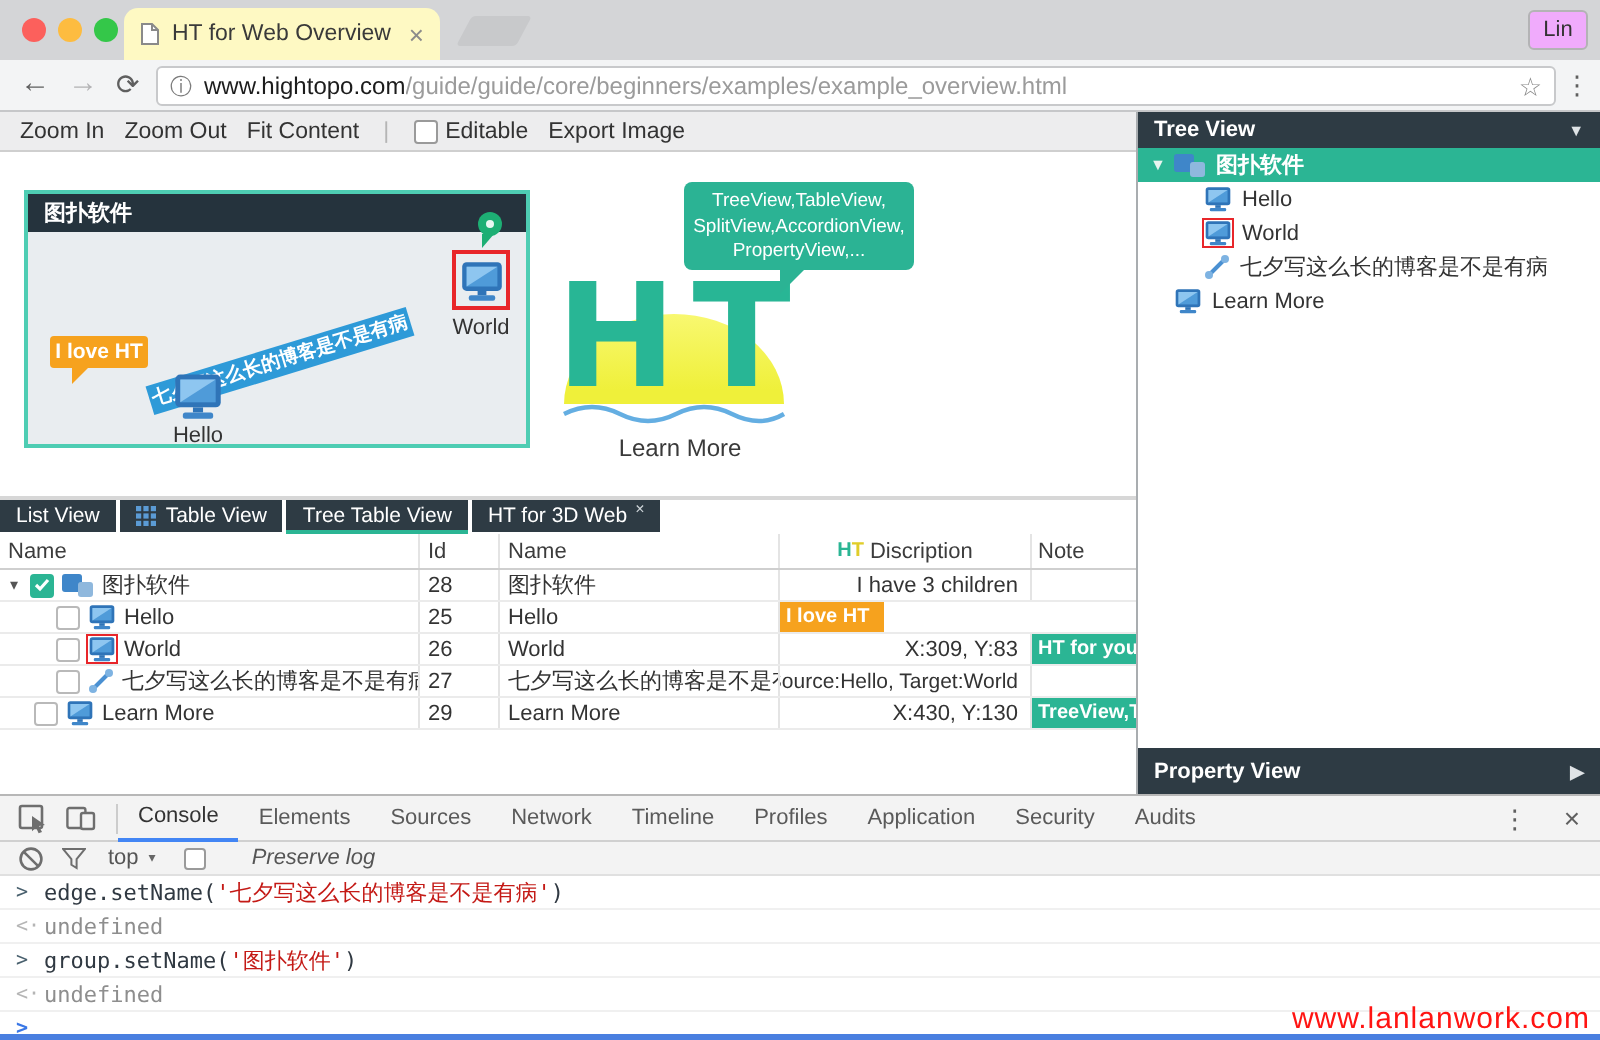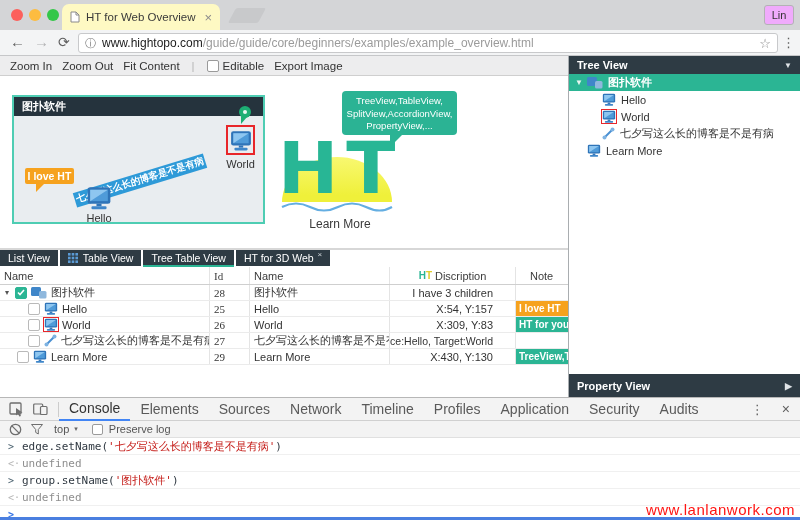--- a/index.html
+++ b/index.html
@@ -96,23 +96,23 @@
   .vtab.active { border-bottom:2px solid #2bb594; height:17px; }
   .vtab .gridicon { margin-right:5px; display:inline-flex; }
   .vtab .xclose { font-size:8px; vertical-align:top; margin-left:4px; position:relative; top:-4px; color:#cfd6da; }
 
   
   #datatable { position:absolute; left:0; top:267px; width:568px; font-size:11px; color:#333; }
   .trow { display:flex; height:16px; border-bottom:1px solid #ebebeb; align-items:center; background:#fff; }
   .trow.thead { height:18px; border-bottom:1px solid #cfcfcf; color:#3c3c3c; }
   .tc { height:100%; display:flex; align-items:center; overflow:hidden; border-right:1px solid #e4e4e4; }
   .tc-name { width:210px; }
-  .tc-id { width:40px; padding-left:4px;font-family:Liberation Serif, serif; }
+  .tc-id { width:40px; padding-left:4px; }
   .tc-name2 { width:140px; padding-left:4px; white-space:nowrap; }
-  .tc-desc { width:126px; justify-content:flex-end; padding-right:22px; white-space:nowrap; }
+  .tc-desc { width:126px; justify-content:flex-end; padding-right:6px; white-space:nowrap; }
   .tc-note { width:52px; border-right:none; }
   .thead .tc-desc { justify-content:center; padding-right:0; }
   .tri { color:#555; font-size:8px; margin-left:5px; width:10px; }
   .indent0 { margin-left:17px; } .indent1 { margin-left:28px; }
   .cb2 { display:inline-flex; width:12px; height:12px; border:1px solid #b9b9b9; border-radius:2px;
          background:#fff; align-items:center; justify-content:center; flex:none; }
   .cb2.checked { background:#2bb594; border-color:#2bb594; }
   .ticon { margin-left:4px; display:inline-flex; flex:none; }
   .tname { margin-left:4px; white-space:nowrap; }
   .redbox { outline:1.5px solid #e8262a; }
@@ -137,32 +137,32 @@
              color:#fff; font-size:11px; font-weight:bold; display:flex; align-items:center; padding:0 8px; }
   #propbar .harrow { margin-left:auto; font-size:9px; color:#dfe3e6; }
 
   
   #devtools { position:absolute; left:0; top:397px; width:800px; height:123px; background:#fff;
               border-top:1px solid #b7b7b7; }
   #dtoolrow { height:23px; background:#f3f3f3; border-bottom:1px solid #d0d0d0; display:flex;
               align-items:center; }
   .dticon { margin-left:9px; display:inline-flex; }
   .dtsep { width:1px; height:15px; background:#ccc; margin-left:10px; }
-  .dtab { font-size:14px; color:#5a5a5a; padding:0 10px; height:22px; display:flex; align-items:center; }
+  .dtab { font-size:11px; color:#5a5a5a; padding:0 10px; height:22px; display:flex; align-items:center; }
   .dtab.active { color:#333; border-bottom:2px solid #4285f4; height:23px; }
   #dtright { margin-left:auto; display:flex; align-items:center; }
   #dtmenu { font-size:13px; color:#5f5f5f; margin-right:18px; }
   #dtclose { font-size:14px; color:#5f5f5f; margin-right:10px; }
   #dfilterrow { height:17px; background:#f3f3f3; border-bottom:1px solid #e0e0e0; display:flex;
                 align-items:center; font-size:11px; color:#555; }
   #dfilterrow .ficon { margin-left:9px; display:inline-flex; }
   #ctxname { margin-left:11px; }
   #ctxarrow { font-size:7px; margin-left:5px; color:#666; }
   #dfilterrow .cbox { margin-left:14px; width:11px; height:11px; }
-  #preslog { margin-left:6px; }
+  #preslog { margin-left:23px;font-style:italic; }
   #consolearea { font-family:"DejaVu Sans Mono", monospace; font-size:11px; }
   .cline { height:17px; display:flex; align-items:center; border-bottom:1px solid #f0f0f0;
            padding-left:8px; white-space:nowrap; }
   .cmark { width:14px; color:#49606e; font-size:10px; }
   .cmark.res { color:#b5b5b5; }
   .cmark.prompt { color:#3a77e6; font-weight:bold; }
   .ccode { color:#303942; }
   .cstr { color:#c41a16; }
   .cundef { color:#8e8e8e; }
   .cline.noline { border-bottom:none; }
@@ -302,21 +302,21 @@
           <span>Id</span>
         </div>
       <div class="tc tc-name2">
           <span>Name</span>
         </div>
       <div class="tc tc-desc">
         <span class="htbadge"><span class="h">H</span><span class="t">T</span></span>
         <span>Discription</span>
       </div>
       <div class="tc tc-note">
-          <span style="margin-left:14px">Note</span>
+          <span style="margin-left:3px">Note</span>
         </div>
     </div>
 
     <div class="trow">
       <div class="tc tc-name">
         <span class="tri">▾</span>
         <span class="cb2 checked">
             <svg width="8" height="7">
               <polyline points="1,3.5 3,5.5 7,1" stroke="#fff" stroke-width="1.6" fill="none"></polyline>
             </svg>
@@ -354,23 +354,20 @@
             </svg>
           </span>
         <span class="tname">Hello</span>
       </div>
       <div class="tc tc-id">
           <span>25</span>
         </div>
       <div class="tc tc-name2">
           <span>Hello</span>
         </div>
-      <div class="tc tc-desc">
-          <span>X:54, Y:157</span>
-        </div>
       <div class="tc tc-note">
           <span class="chip orange">I love HT</span>
         </div>
     </div>
 
     <div class="trow">
       <div class="tc tc-name">
         <span class="cb2 indent1"></span>
         <span class="ticon redbox">
             <svg width="14" height="13" viewBox="0 0 20 19">

